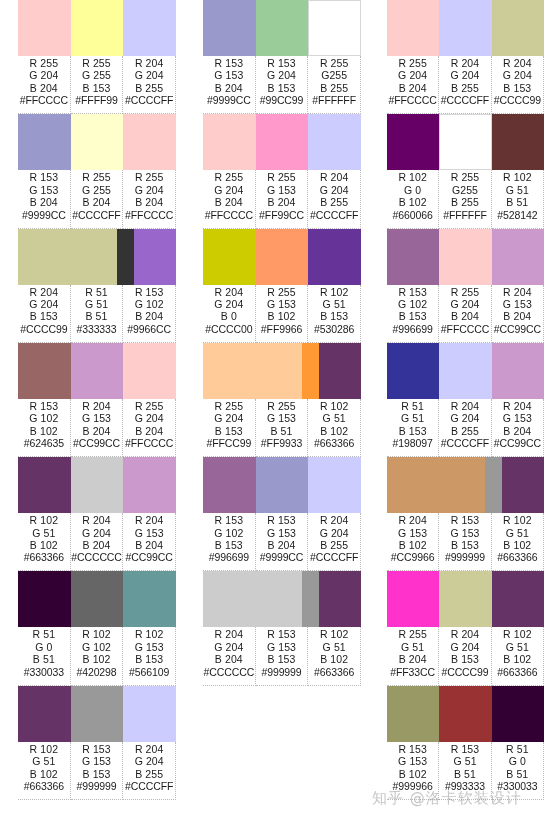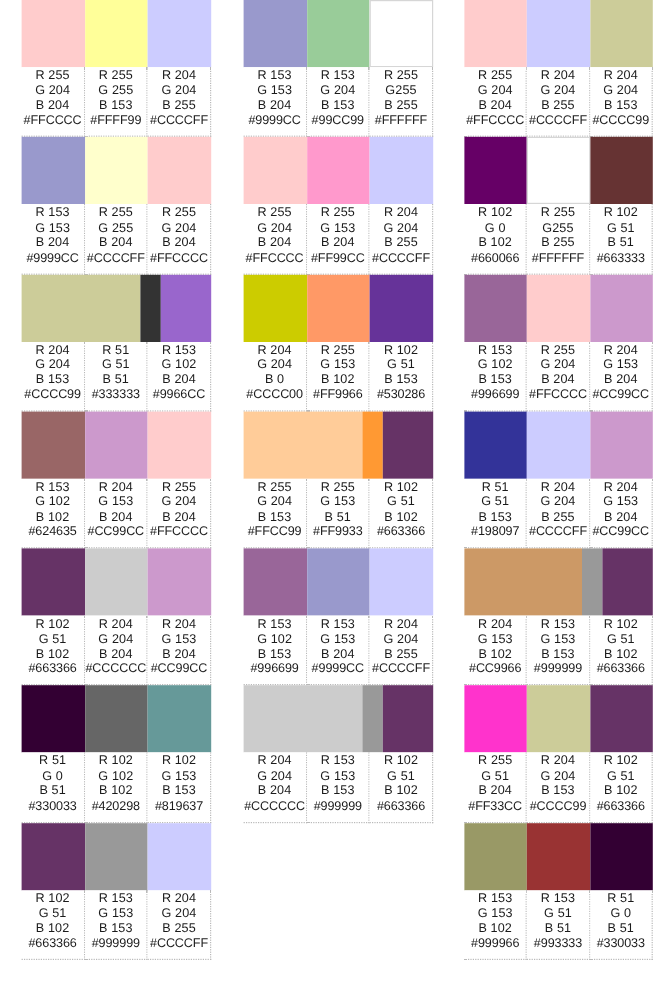--- a/index.html
+++ b/index.html
@@ -255,21 +255,21 @@
           <div class="info-cell">
             <div class="info-line">R 102</div>
             <div class="info-line">G 102</div>
             <div class="info-line">B 102</div>
             <div class="info-line hex">#420298</div>
           </div>
           <div class="info-cell">
             <div class="info-line">R 102</div>
             <div class="info-line">G 153</div>
             <div class="info-line">B 153</div>
-            <div class="info-line hex">#819637</div>
+            <div class="info-line hex">#566109</div>
           </div>
         </div>
       </div>
       <div class="palette-row">
         <div class="swatch-strip">
           <div class="swatch" title="#663366" style="background: rgb(102, 51, 102); width: 33.3333%;"></div>
           <div class="swatch" title="#999999" style="background: rgb(153, 153, 153); width: 33.3333%;"></div>
           <div class="swatch" title="#CCCCFF" style="background: rgb(204, 204, 255); width: 33.3333%;"></div>
         </div>
         <div class="info-strip">
@@ -529,21 +529,21 @@
           <div class="info-cell">
             <div class="info-line">R 255</div>
             <div class="info-line">G255</div>
             <div class="info-line">B 255</div>
             <div class="info-line hex">#FFFFFF</div>
           </div>
           <div class="info-cell">
             <div class="info-line">R 102</div>
             <div class="info-line">G 51</div>
             <div class="info-line">B 51</div>
-            <div class="info-line hex">#663333</div>
+            <div class="info-line hex">#528142</div>
           </div>
         </div>
       </div>
       <div class="palette-row">
         <div class="swatch-strip">
           <div class="swatch" title="#996699" style="background: rgb(153, 102, 153); width: 33.3333%;"></div>
           <div class="swatch" title="#FFCCCC" style="background: rgb(255, 204, 204); width: 33.3333%;"></div>
           <div class="swatch" title="#CC99CC" style="background: rgb(204, 153, 204); width: 33.3333%;"></div>
         </div>
         <div class="info-strip">
@@ -669,13 +669,14 @@
           </div>
           <div class="info-cell">
             <div class="info-line">R 51</div>
             <div class="info-line">G 0</div>
             <div class="info-line">B 51</div>
             <div class="info-line hex">#330033</div>
           </div>
         </div>
       </div>
     </div>
+  <div id="watermark">知乎 @洛卡软装设计</div>
 </div>
 
 </body></html>

